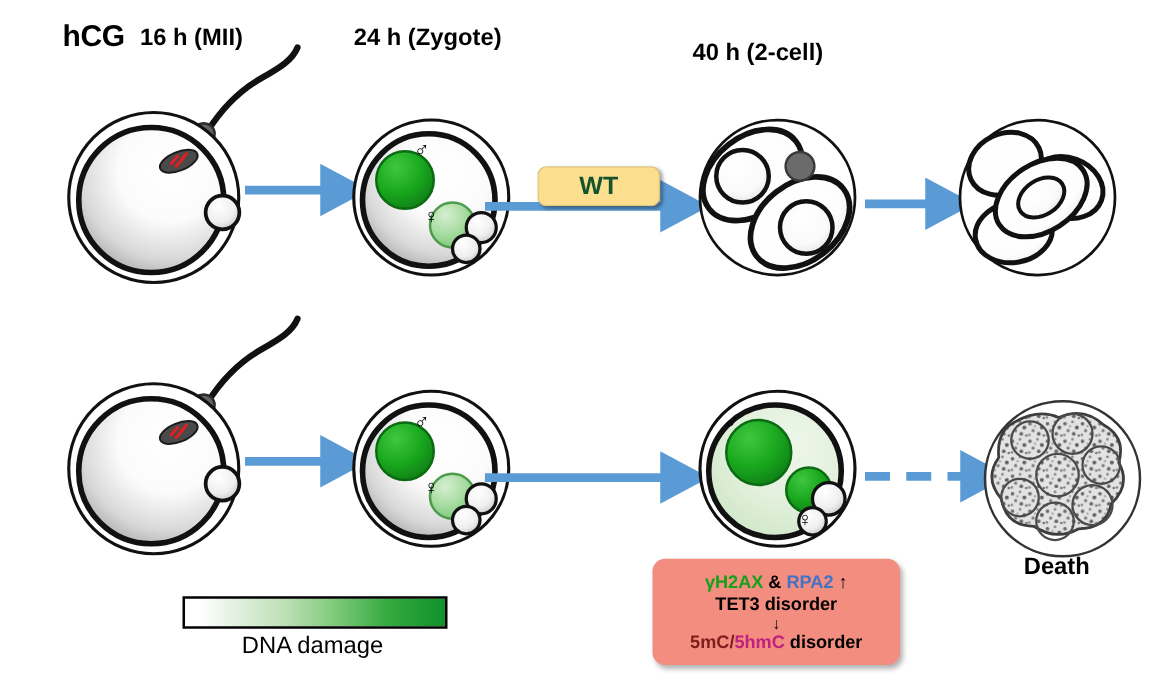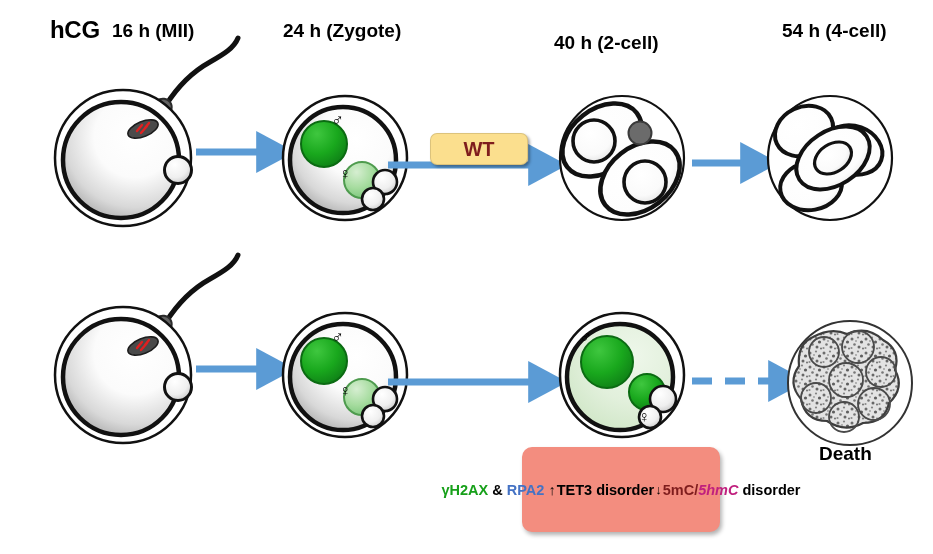--- a/index.html
+++ b/index.html
@@ -15,42 +15,42 @@
   .hdr{position:absolute;font-weight:bold;white-space:nowrap;}
   .hdr-hcg{left:12px;top:16px;font-size:24px;letter-spacing:-0.3px;}
   .hdr-t1{left:74px;top:20px;font-size:19px;}
   .hdr-t2{left:245px;top:20px;font-size:19px;}
   .hdr-t3{left:516px;top:32px;font-size:19px;}
   .hdr-t4{left:744px;top:20px;font-size:19px;}
 
   
   .pill{
     position:absolute;border-radius:7px;display:flex;align-items:center;
-    justify-content:center;font-weight:bold;color:#7f1d1d;
+    justify-content:center;font-weight:bold;color:#14532d;
     box-shadow:2px 2px 3px rgba(0,0,0,.35);
     border:1px solid rgba(0,0,0,.12);
   }
   .pill-wt{left:392px;top:133px;width:96px;height:30px;background:#fbdf8e;font-size:20px;}
   .pill-ko-rescue{left:383px;top:176px;width:114px;height:28px;background:#f9ce8f;font-size:17px;}
   .pill-ko{left:378px;top:345px;width:127px;height:32px;background:#f4ab77;font-size:19px;}
 
   
   .redbox{
     position:absolute;left:484px;top:447px;width:198px;height:85px;
     background:#f38d7f;border-radius:10px;
     box-shadow:2px 3px 4px rgba(0,0,0,.3);
-    display:flex;flex-direction:row;align-items:center;
+    display:flex;flex-direction:column;align-items:center;
     justify-content:center;gap:1px;padding-top:2px;box-sizing:border-box;
   }
   .redbox .ln{font-size:14.5px;font-weight:bold;line-height:1.12;white-space:nowrap;}
   .redbox .ln.arrowln{font-size:13px;line-height:0.95;}
   .c-green{color:#17a01a;}
   .c-blue{color:#4472c4;}
   .c-purple{color:#7f1d1d;}
-  .c-magenta{color:#c0207e;font-style:italic;}
+  .c-magenta{color:#c0207e;}
 
   
   .legend{position:absolute;left:108px;top:477px;}
   .legend-bar{
     width:208px;height:22px;border:2.5px solid #000;
     background:linear-gradient(to right,#ffffff 0%,#ffffff 6%,#e4f2e2 18%,#bde0b6 38%,#7ec97a 58%,#34ab3f 78%,#10922a 100%);
   }
   .legend-label{font-size:19px;text-align:center;width:208px;margin-top:3px;}
 
   
@@ -235,21 +235,20 @@
         <circle cx="778" cy="398" r="15"></circle>
         <circle cx="808" cy="380" r="17"></circle>
       </g>
     </g>
   </svg>
 
   <div class="hdr hdr-hcg">hCG</div>
   <div class="hdr hdr-t1">16 h (MII)</div>
   <div class="hdr hdr-t2">24 h (Zygote)</div>
   <div class="hdr hdr-t3">40 h (2-cell)</div>
-  <div class="hdr hdr-t4">54 h (4-cell)</div>
 
   <div class="pill pill-wt">WT</div>
 
   <div class="nolabel" style="left:293px;top:110px;font-size:17px;font-weight:bold;">♂</div>
   <div class="nolabel" style="left:301px;top:165px;font-size:16px;font-weight:bold;">♀</div>
 
   <div class="nolabel" style="left:293px;top:327px;font-size:17px;font-weight:bold;">♂</div>
   <div class="nolabel" style="left:301px;top:382px;font-size:16px;font-weight:bold;">♀</div>
 
   <div class="nolabel" style="left:541px;top:327px;font-size:17px;font-weight:bold;">♂</div>
@@ -261,14 +260,18 @@
     </div>
     <div class="ln">TET3 disorder</div>
     <div class="ln arrowln">↓</div>
     <div class="ln">
       <span class="c-purple">5mC</span><span class="c-purple">/</span><span class="c-magenta">5hmC</span><span> disorder</span>
     </div>
   </div>
 
   <div class="death-cap">Death</div>
 
+  <div class="legend">
+    <div class="legend-bar"></div>
+    <div class="legend-label">DNA damage</div>
+  </div>
 
 </div>
 
 </body></html>

